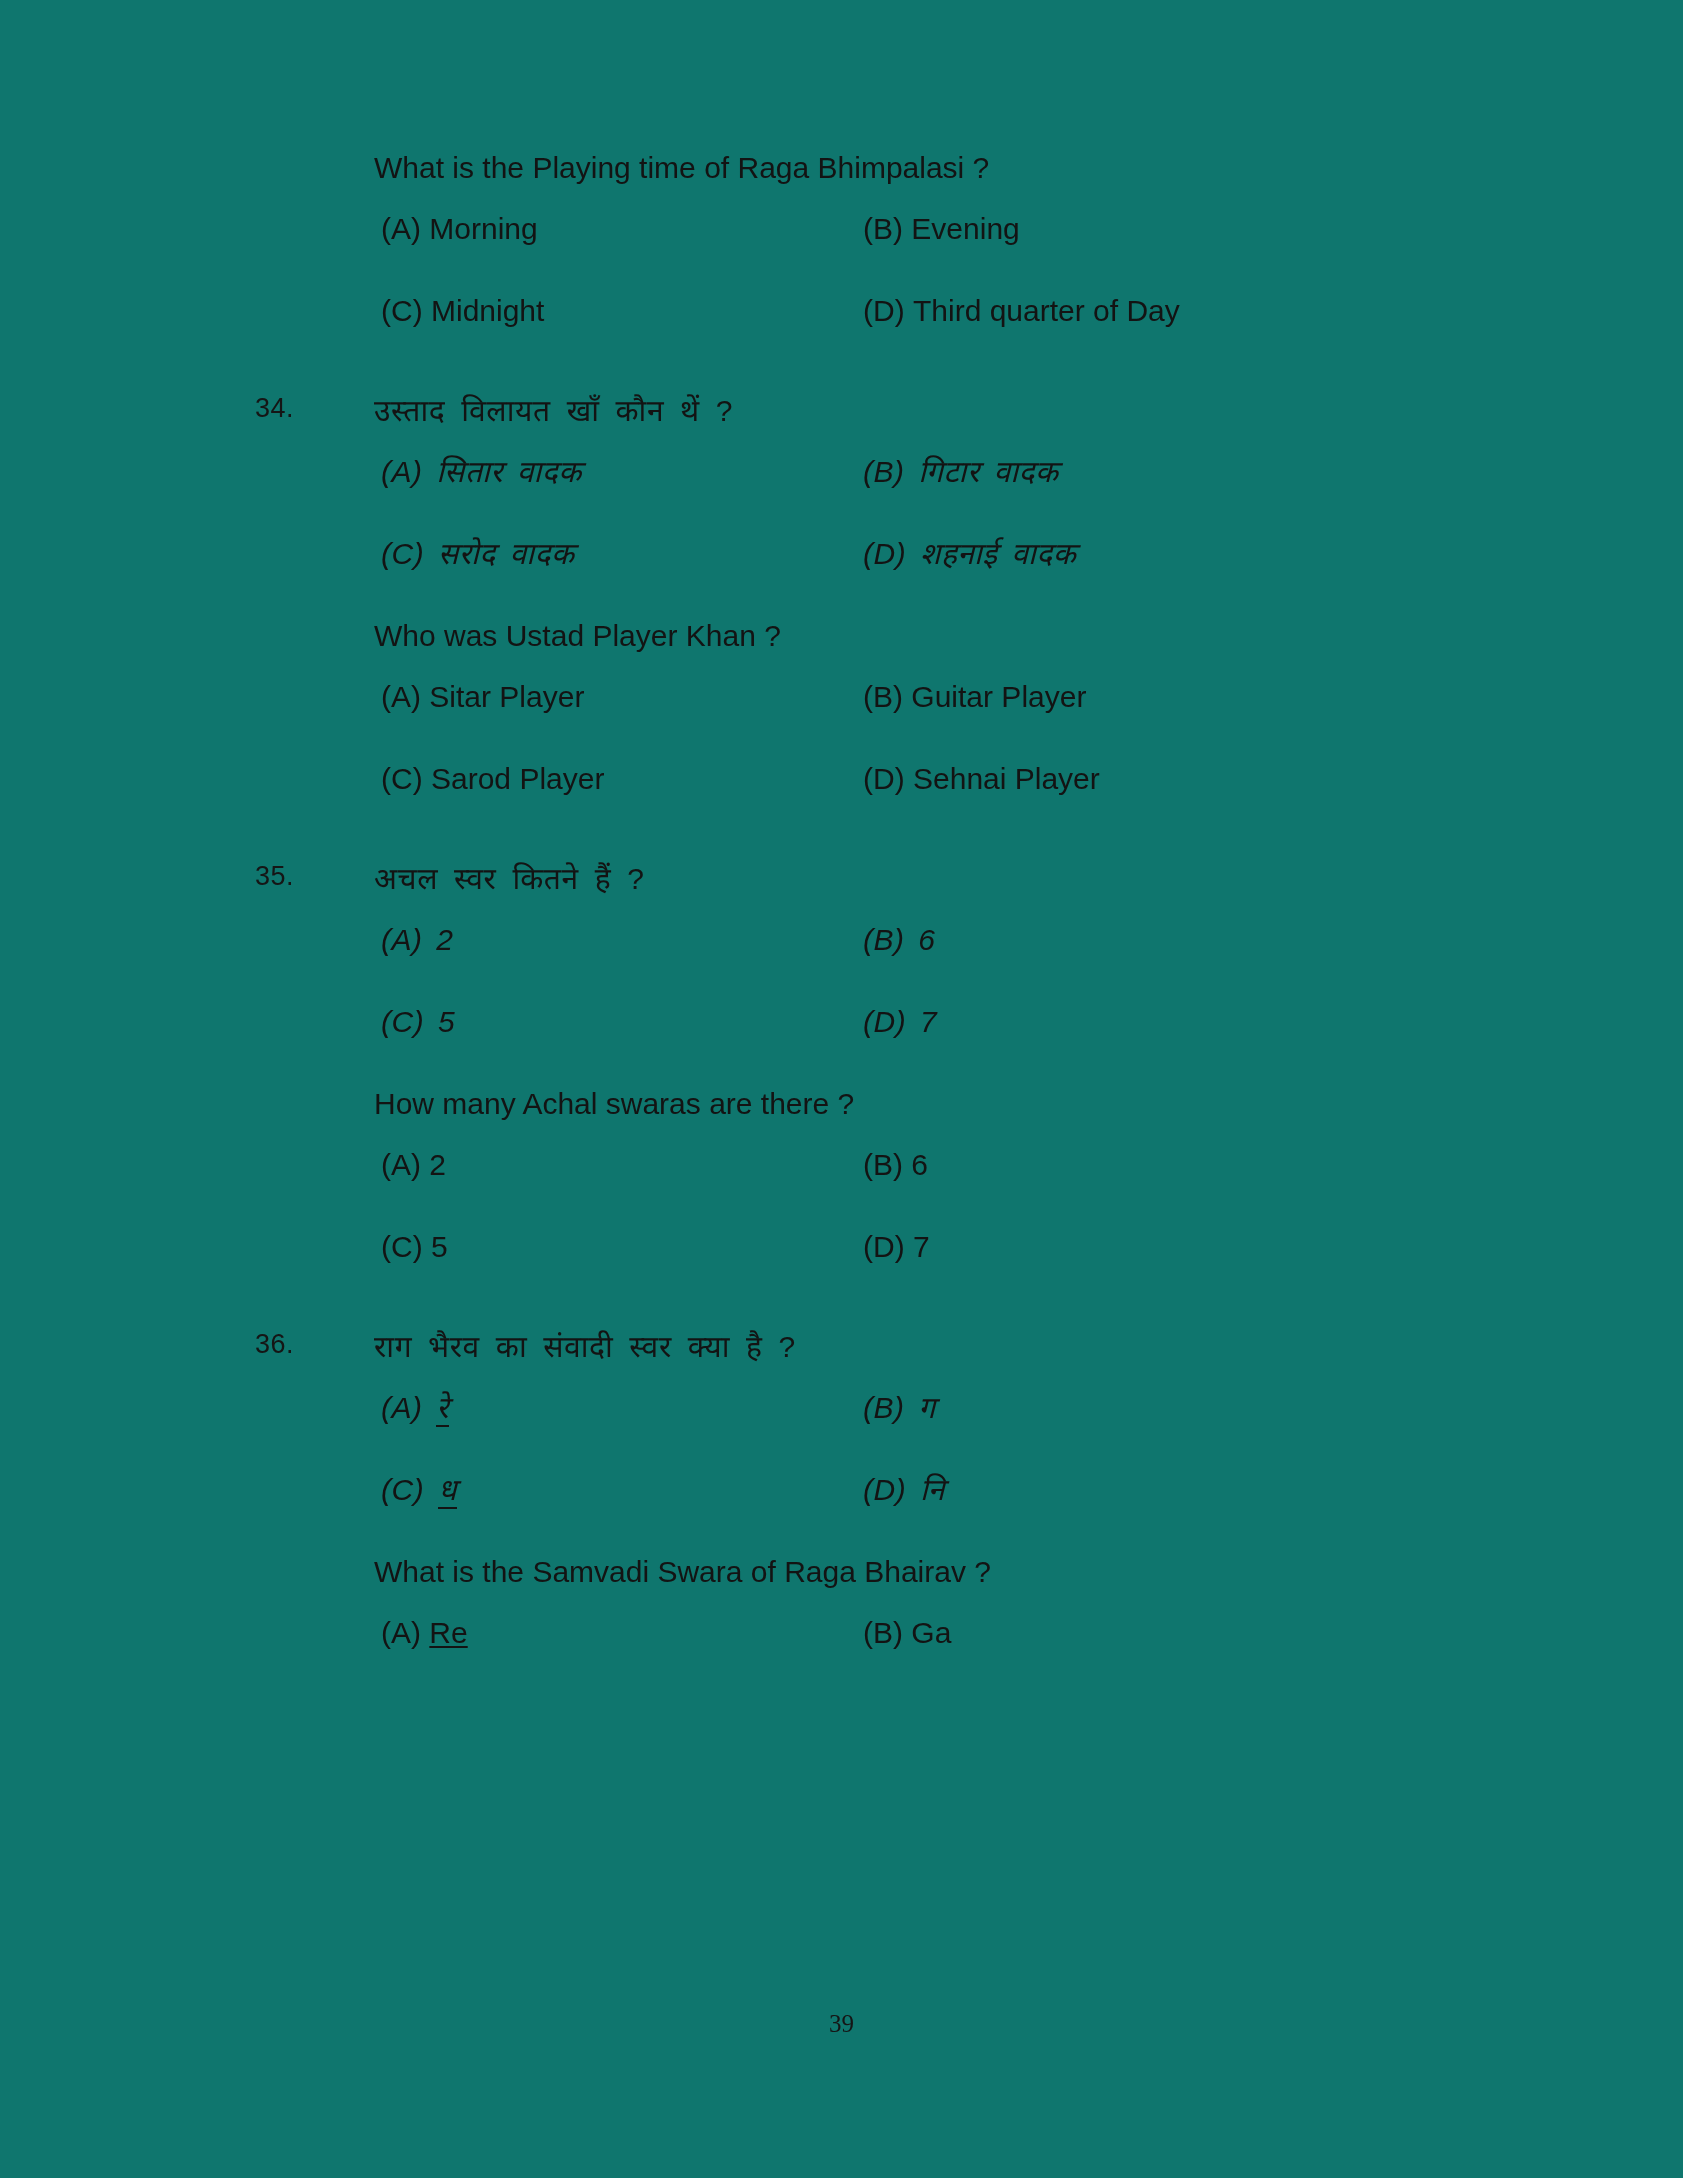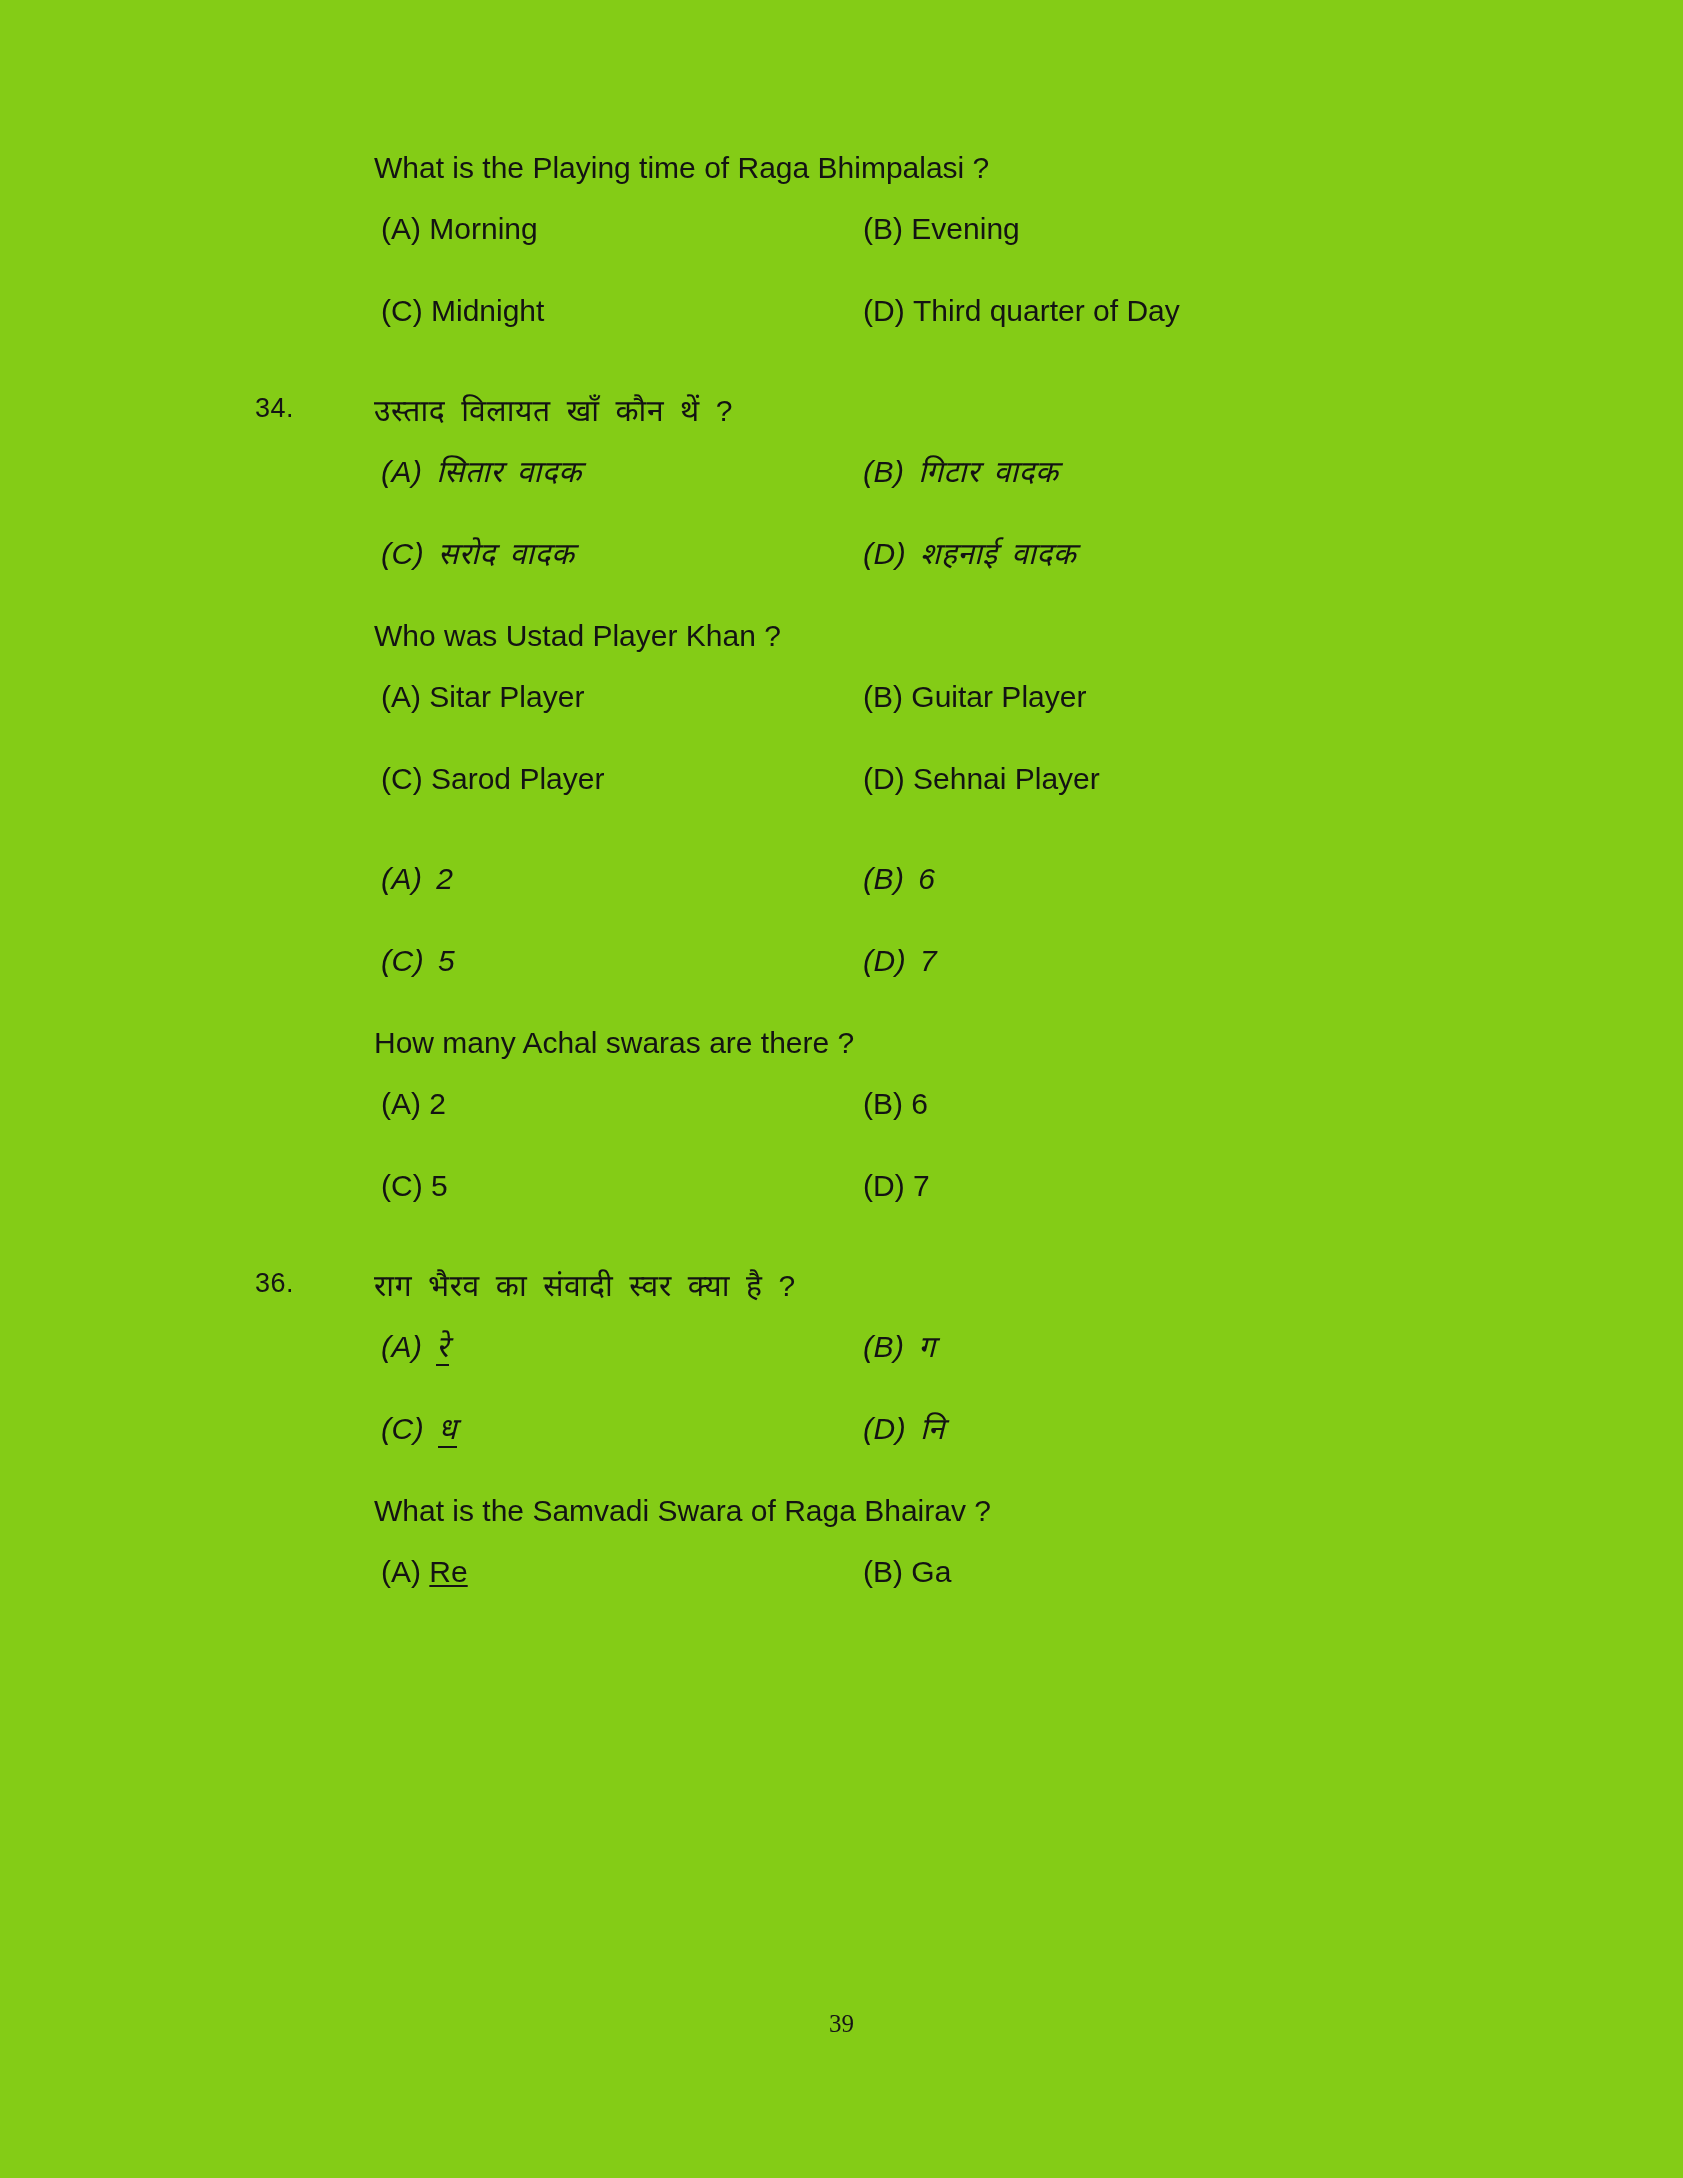--- a/index.html
+++ b/index.html
@@ -11,21 +11,21 @@
     width: 1683px;
     height: 2178px;
     position: relative;
     font-family: "Liberation Sans", "DejaVu Sans", sans-serif;
     color: #111111;
     overflow: hidden;
   }
   .page {
     position: absolute;
     inset: 0;
-    background: #84cc16;
+    background: #0f766e;
   }
 
   
   .content {
     position: absolute;
     left: 0;
     top: 149px;
     width: 1683px;
   }
 
@@ -156,20 +156,24 @@
       </div>
       <div class="opt-row">
         <div class="opt left"><span class="lbl">(C)</span>&nbsp;<span class="val">Sarod Player</span></div>
         <div class="opt right"><span class="lbl">(D)</span>&nbsp;<span class="val">Sehnai Player</span></div>
       </div>
     </div>
 
     <div class="spacer-sm"></div>
 
     <div class="q-block">
+      <div class="row">
+        <div class="qnum">35.</div>
+        <div class="qtext hindi">अचल स्वर कितने हैं ?</div>
+      </div>
       <div class="opt-row">
         <div class="opt left hindi"><span class="lbl">(A)</span>&nbsp;<span class="val">2</span></div>
         <div class="opt right hindi"><span class="lbl">(B)</span>&nbsp;<span class="val">6</span></div>
       </div>
       <div class="opt-row">
         <div class="opt left hindi"><span class="lbl">(C)</span>&nbsp;<span class="val">5</span></div>
         <div class="opt right hindi"><span class="lbl">(D)</span>&nbsp;<span class="val">7</span></div>
       </div>
       <div class="row">
         <div class="qtext">How many Achal swaras are there ?</div>

